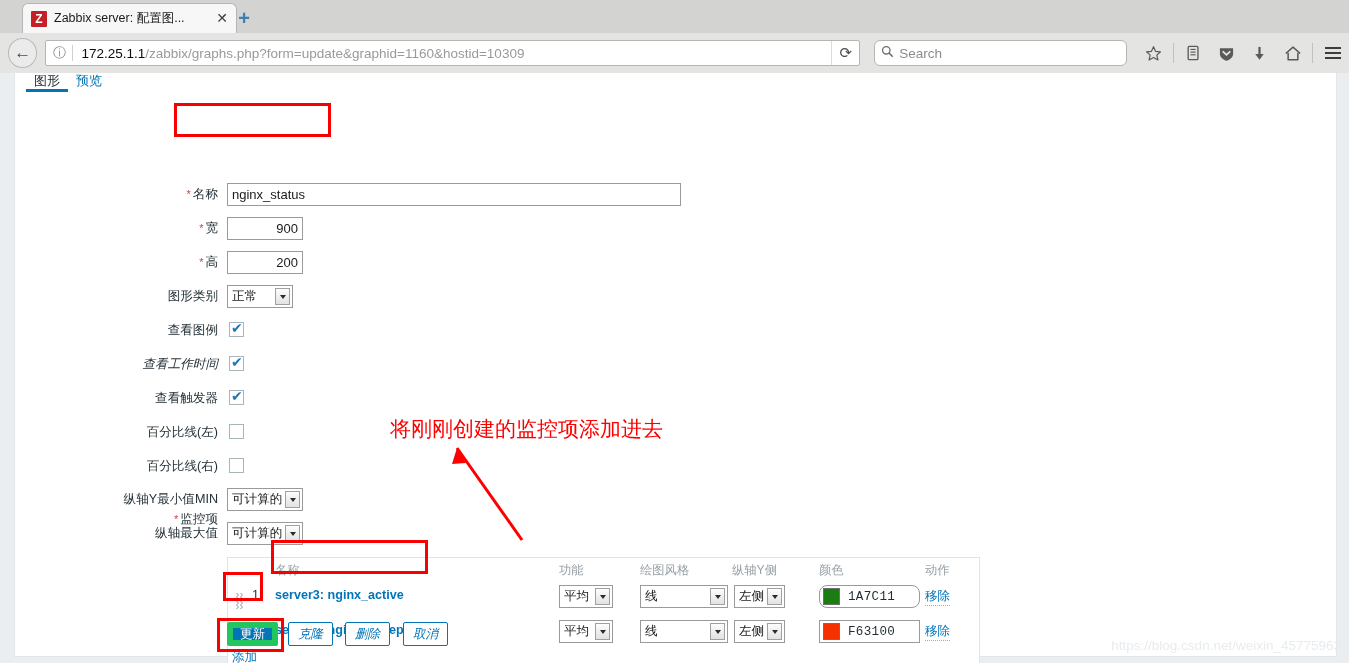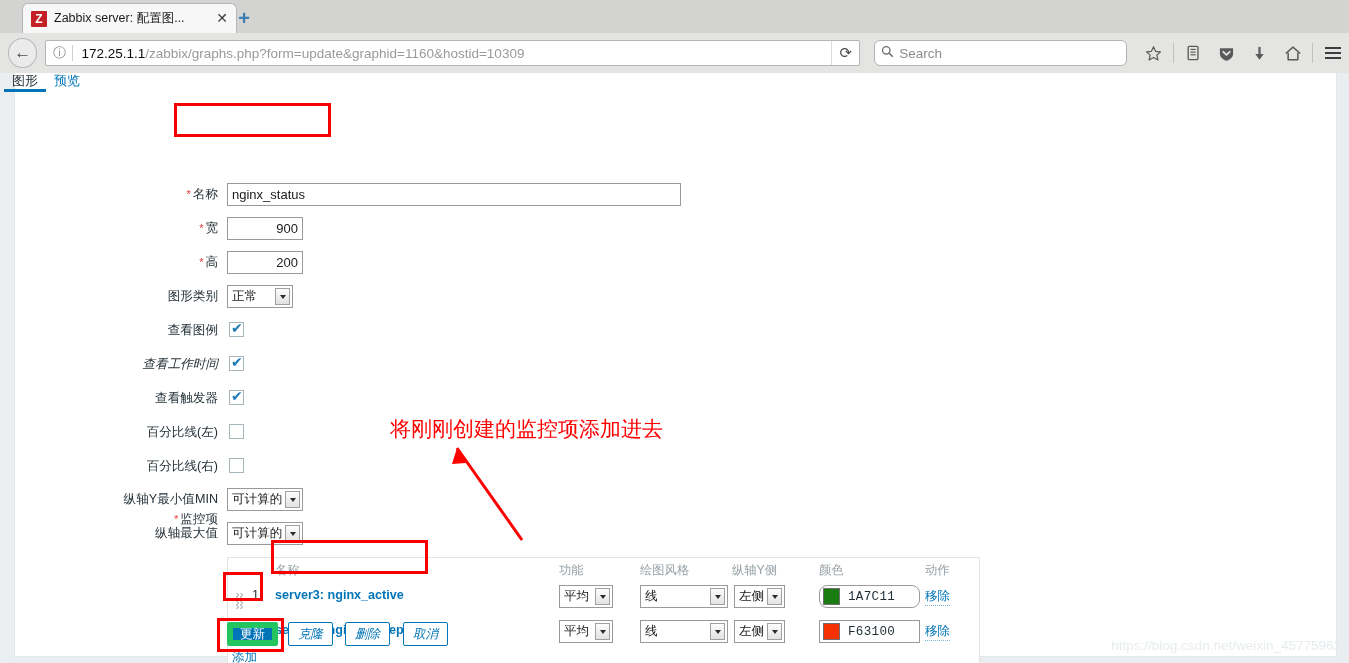--- a/index.html
+++ b/index.html
@@ -92,21 +92,21 @@
   
   .page-body {
     position:absolute; left:0; top:73px; width:1349px; height:590px;
     background:#ebeef1;
   }
   .content-card {
     position:absolute; left:14px; top:0px; width:1323px; height:584px;
     background:#ffffff; border:1px solid #e3e7ea; border-top:none;
   }
   .tabs-row {
-    position:absolute; left:4px; top:0px; width:1323px; height:18px;
+    position:absolute; left:26px; top:0px; width:1323px; height:18px;
   }
   .ztab {
     position:absolute; top:0px; font-size:13px; line-height:15px;
     cursor:pointer;
   }
   .ztab.active { left:8px; color:#1f2c33; }
   .ztab.active::after {
     content:""; position:absolute; left:-8px; right:-8px; bottom:-4px;
     height:3px; background:#0275b8;
   }

